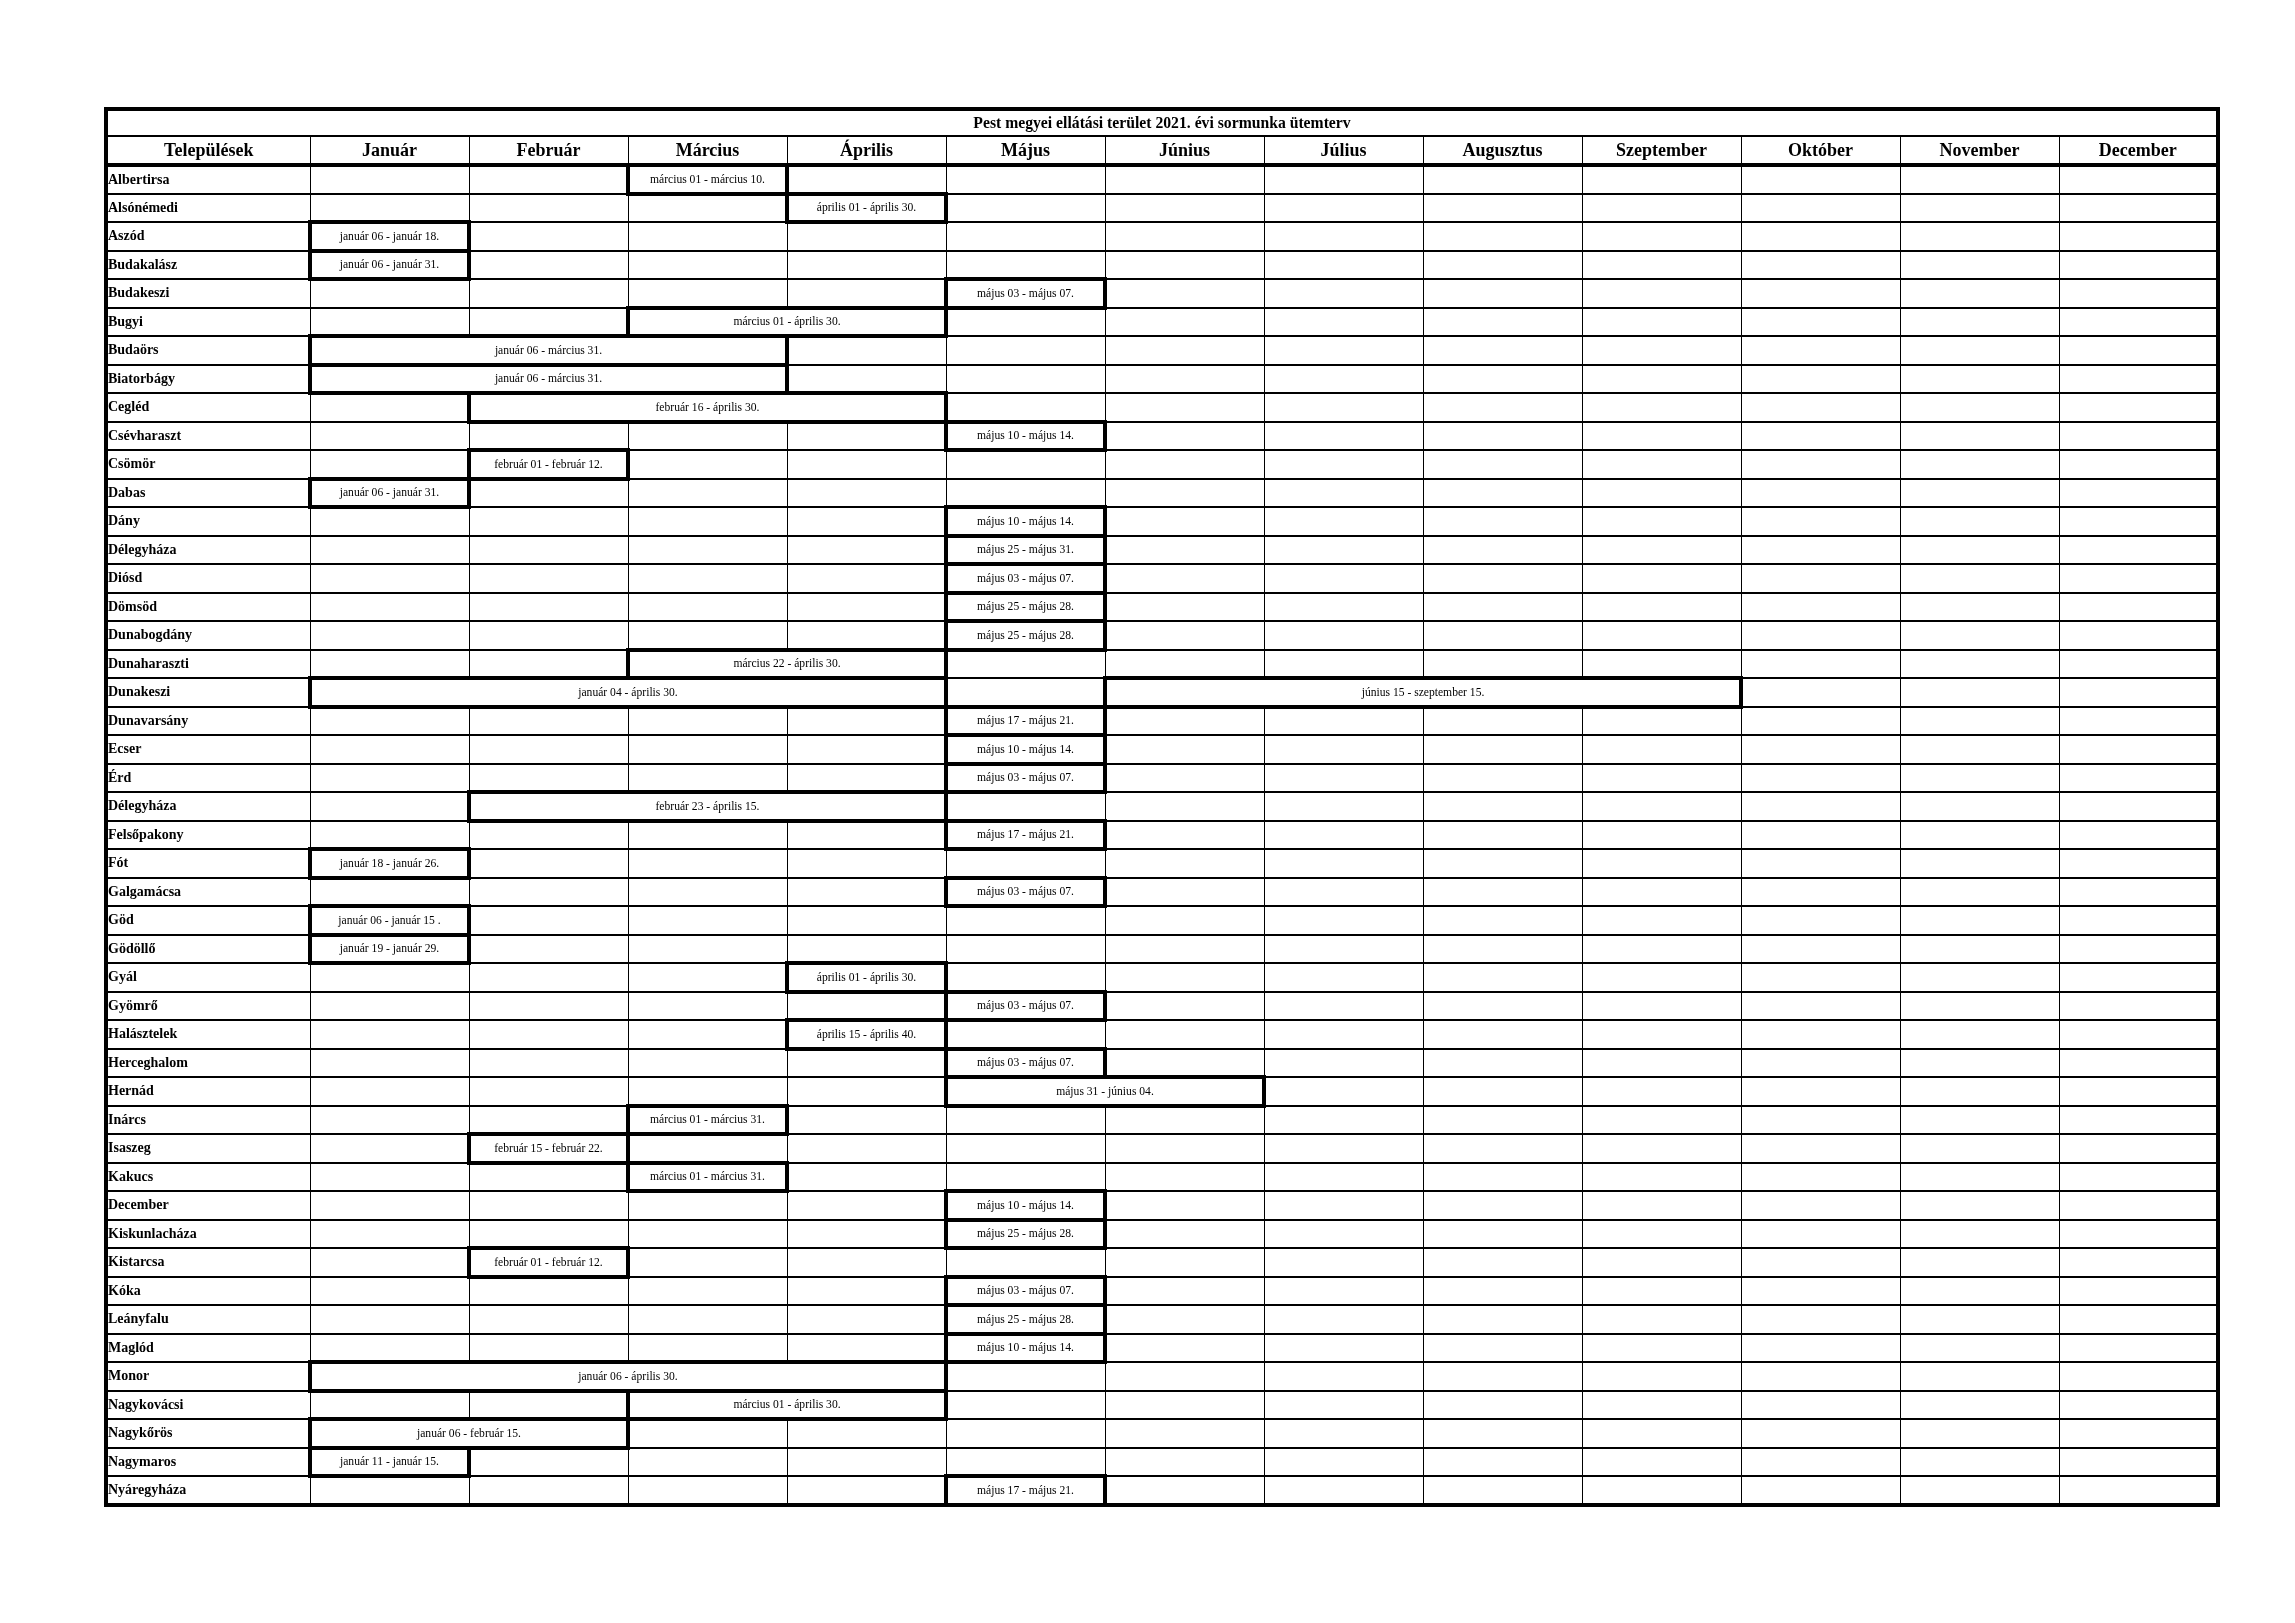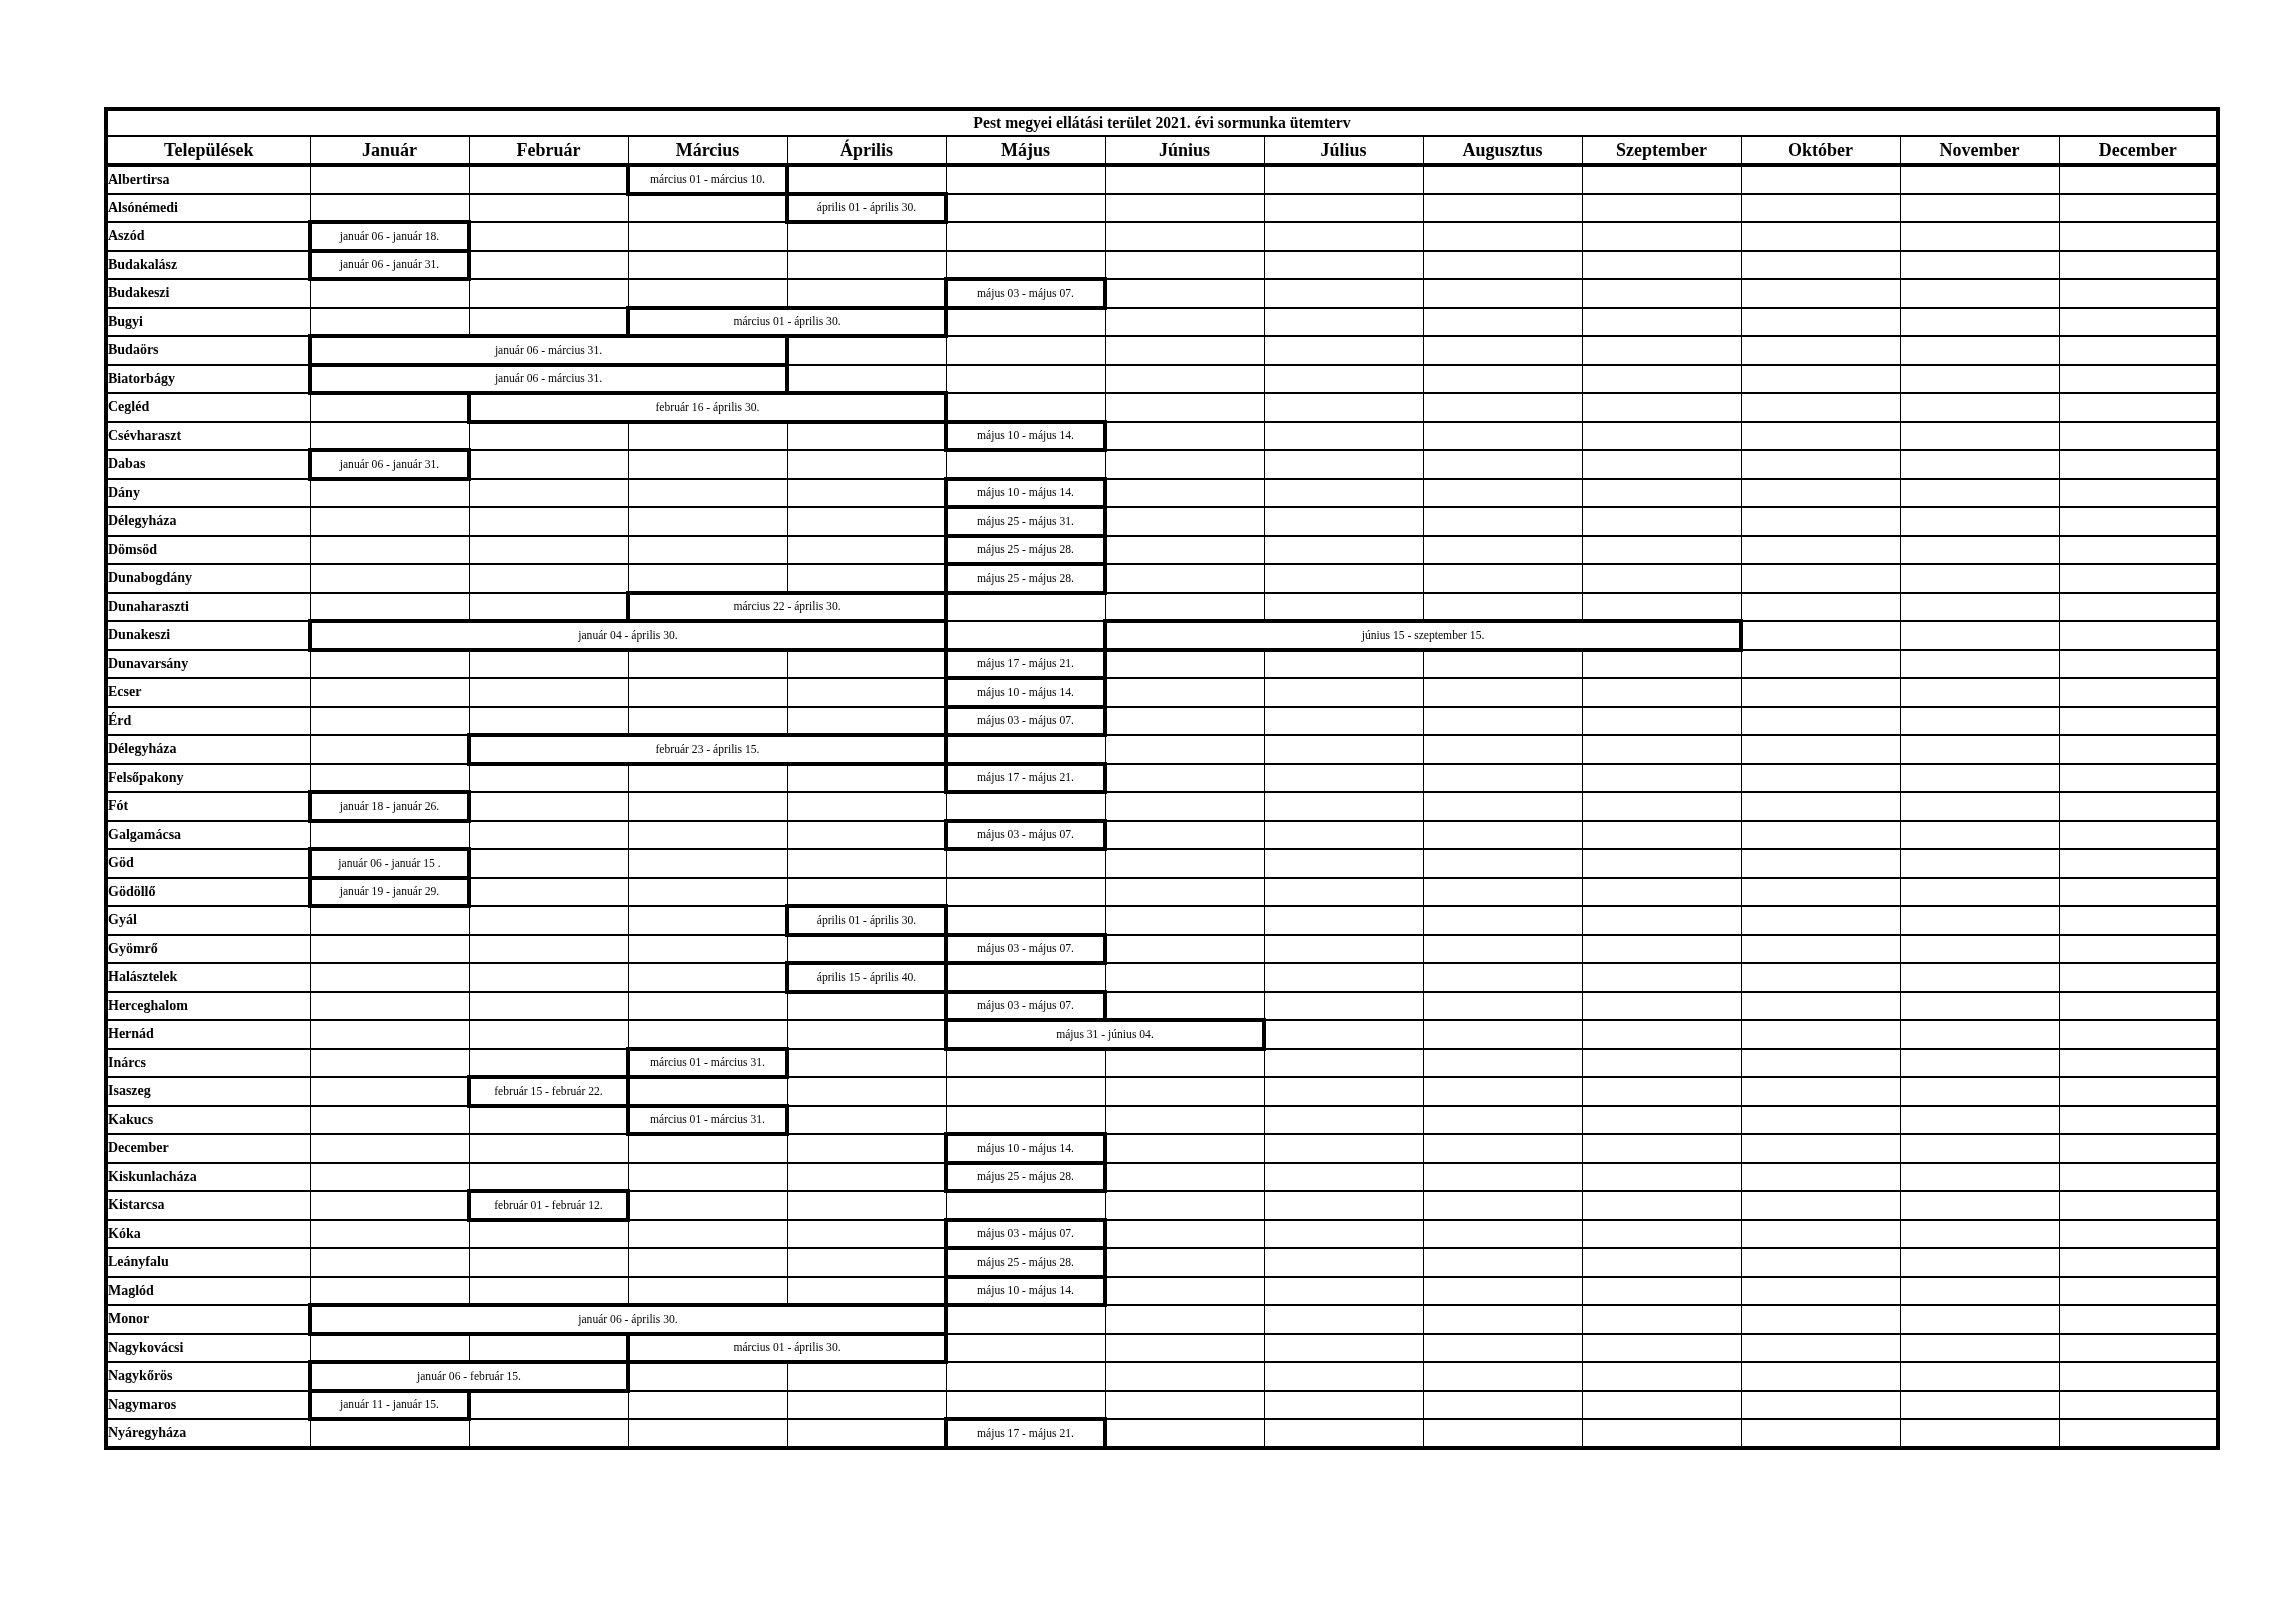--- a/index.html
+++ b/index.html
@@ -258,20 +258,35 @@
           <td class="bar-cell" colspan="1">május 10 - május 14.</td>
           <td class="empty-cell"></td>
           <td class="empty-cell"></td>
           <td class="empty-cell"></td>
           <td class="empty-cell"></td>
           <td class="empty-cell"></td>
           <td class="empty-cell"></td>
           <td class="empty-cell"></td>
         </tr>
         <tr>
+          <td class="name-cell">Csömör</td>
+          <td class="empty-cell"></td>
+          <td class="bar-cell" colspan="1">február 01 - február 12.</td>
+          <td class="empty-cell"></td>
+          <td class="empty-cell"></td>
+          <td class="empty-cell"></td>
+          <td class="empty-cell"></td>
+          <td class="empty-cell"></td>
+          <td class="empty-cell"></td>
+          <td class="empty-cell"></td>
+          <td class="empty-cell"></td>
+          <td class="empty-cell"></td>
+          <td class="empty-cell"></td>
+        </tr>
+        <tr>
           <td class="name-cell">Dabas</td>
           <td class="bar-cell" colspan="1">január 06 - január 31.</td>
           <td class="empty-cell"></td>
           <td class="empty-cell"></td>
           <td class="empty-cell"></td>
           <td class="empty-cell"></td>
           <td class="empty-cell"></td>
           <td class="empty-cell"></td>
           <td class="empty-cell"></td>
           <td class="empty-cell"></td>
@@ -294,20 +309,35 @@
           <td class="empty-cell"></td>
           <td class="empty-cell"></td>
         </tr>
         <tr>
           <td class="name-cell">Délegyháza</td>
           <td class="empty-cell"></td>
           <td class="empty-cell"></td>
           <td class="empty-cell"></td>
           <td class="empty-cell"></td>
           <td class="bar-cell" colspan="1">május 25 - május 31.</td>
+          <td class="empty-cell"></td>
+          <td class="empty-cell"></td>
+          <td class="empty-cell"></td>
+          <td class="empty-cell"></td>
+          <td class="empty-cell"></td>
+          <td class="empty-cell"></td>
+          <td class="empty-cell"></td>
+        </tr>
+        <tr>
+          <td class="name-cell">Diósd</td>
+          <td class="empty-cell"></td>
+          <td class="empty-cell"></td>
+          <td class="empty-cell"></td>
+          <td class="empty-cell"></td>
+          <td class="bar-cell" colspan="1">május 03 - május 07.</td>
           <td class="empty-cell"></td>
           <td class="empty-cell"></td>
           <td class="empty-cell"></td>
           <td class="empty-cell"></td>
           <td class="empty-cell"></td>
           <td class="empty-cell"></td>
           <td class="empty-cell"></td>
         </tr>
         <tr>
           <td class="name-cell">Dömsöd</td>

